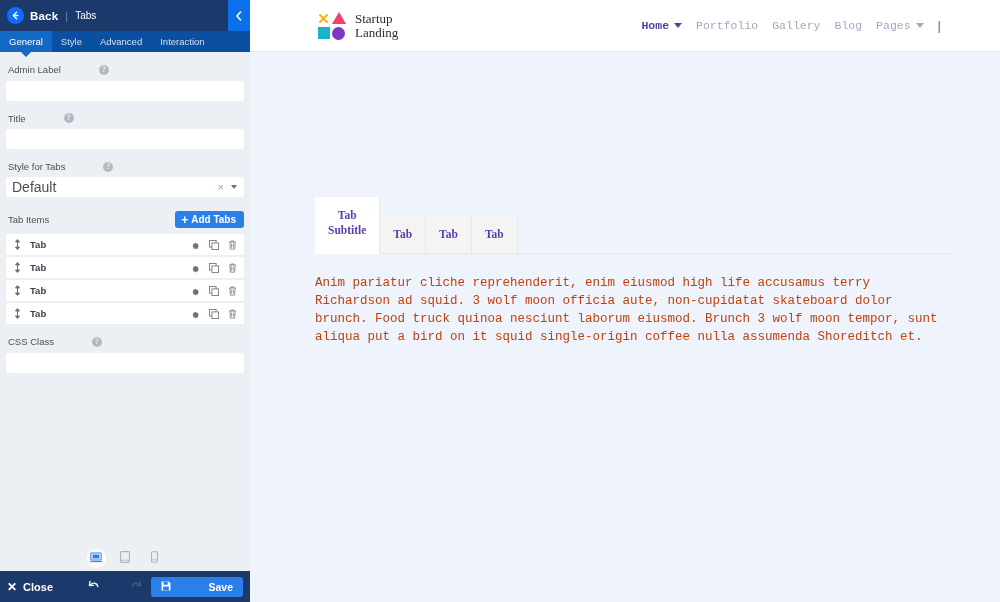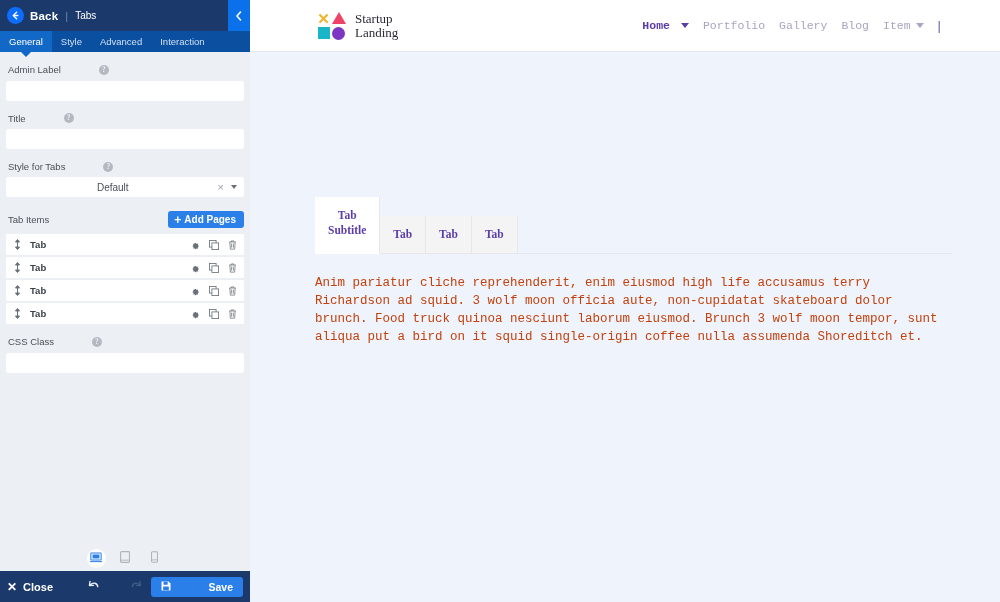--- a/index.html
+++ b/index.html
@@ -85,21 +85,21 @@
     width: 100%; height: 20px; background: #ffffff;
     border: 1px solid #ffffff; border-radius: 2px;
     font-size: 10px; padding: 0 6px; color: #333;
     outline: none; font-family: "Liberation Sans", sans-serif;
   }
   .select-box {
     width: 100%; height: 20px; background: #ffffff;
     border-radius: 2px; display: flex; align-items: center;
     padding: 0 4px 0 6px; cursor: pointer;
   }
-  .select-value { font-size: 10px; color: #4a4f57; flex: 1; text-align: center; }
+  .select-value { font-size: 14px; color: #4a4f57; flex: 1; }
   .select-clear { color: #9aa0a8; font-size: 11px; padding: 0 4px; cursor: pointer; }
   .select-caret {
     width: 0; height: 0; border-left: 3.5px solid transparent;
     border-right: 3.5px solid transparent; border-top: 4px solid #6a7079;
     margin-left: 3px; margin-right: 3px; cursor: pointer;
   }
 
   .items-head {
     display: flex; align-items: center; justify-content: space-between;
     margin-top: 14px; margin-bottom: 6px;
@@ -184,21 +184,21 @@
   .logo-text {
     font-family: "Liberation Serif", serif; font-size: 13px;
     color: #2b2b38; line-height: 14px;
   }
   .nav { margin-left: auto; display: flex; align-items: center; }
   .nav-item {
     font-family: "Liberation Mono", monospace; font-size: 11.5px;
     color: #a9a5c2; margin-right: 14px; cursor: pointer;
     display: flex; align-items: center; white-space: nowrap;
   }
-  .nav-item.active { color: #5b3ca8; font-weight: bold; gap: 6px; }
+  .nav-item.active { color: #5b3ca8; font-weight: bold; }
   .nav-caret {
     width: 0; height: 0; border-left: 4px solid transparent;
     border-right: 4px solid transparent; border-top: 5px solid currentColor;
     margin-left: 5px;
   }
   .nav-divider { color: #6b5aa0; font-size: 13px; margin: 0 14px 0 0; }
   .get-started {
     border: 1px solid #9b8fc4; border-radius: 16px;
     font-family: "Liberation Mono", monospace; font-size: 11px;
     color: #5b3ca8; padding: 5px 13px; background: transparent;
@@ -299,21 +299,21 @@
           <span class="select-value">Default</span>
           <span class="select-clear">×</span>
           <span class="select-caret"></span>
         </div>
       </div>
 
       <div class="items-head">
         <span class="items-title">Tab Items</span>
         <button class="add-btn">
           <span class="plus">+</span>
-          <span>Add Pages</span>
+          <span>Add Tabs</span>
         </button>
       </div>
 
       <div>
         <div class="item-row">
           <span class="drag-handle">
             <svg width="7" height="11" viewBox="0 0 7 11">
                 <path d="M3.5 0.5 L1.5 3 H5.5 Z M3.5 10.5 L1.5 8 H5.5 Z M3.5 2.8 V8.2" stroke="#6a7079" stroke-width="1" fill="#6a7079"></path>
               </svg>
           </span>
@@ -513,21 +513,21 @@
         <div class="nav-item">
           <span>Portfolio</span>
         </div>
         <div class="nav-item">
           <span>Gallery</span>
         </div>
         <div class="nav-item">
           <span>Blog</span>
         </div>
         <div class="nav-item">
-          <span>Item</span>
+          <span>Pages</span>
           <span class="nav-caret"></span>
         </div>
         <span class="nav-divider">|</span>
       </div>
     </div>
 
     <div class="canvas-body">
       <div class="tabs-module">
         <div class="tabs-nav">
           <div class="tab-btn active">

